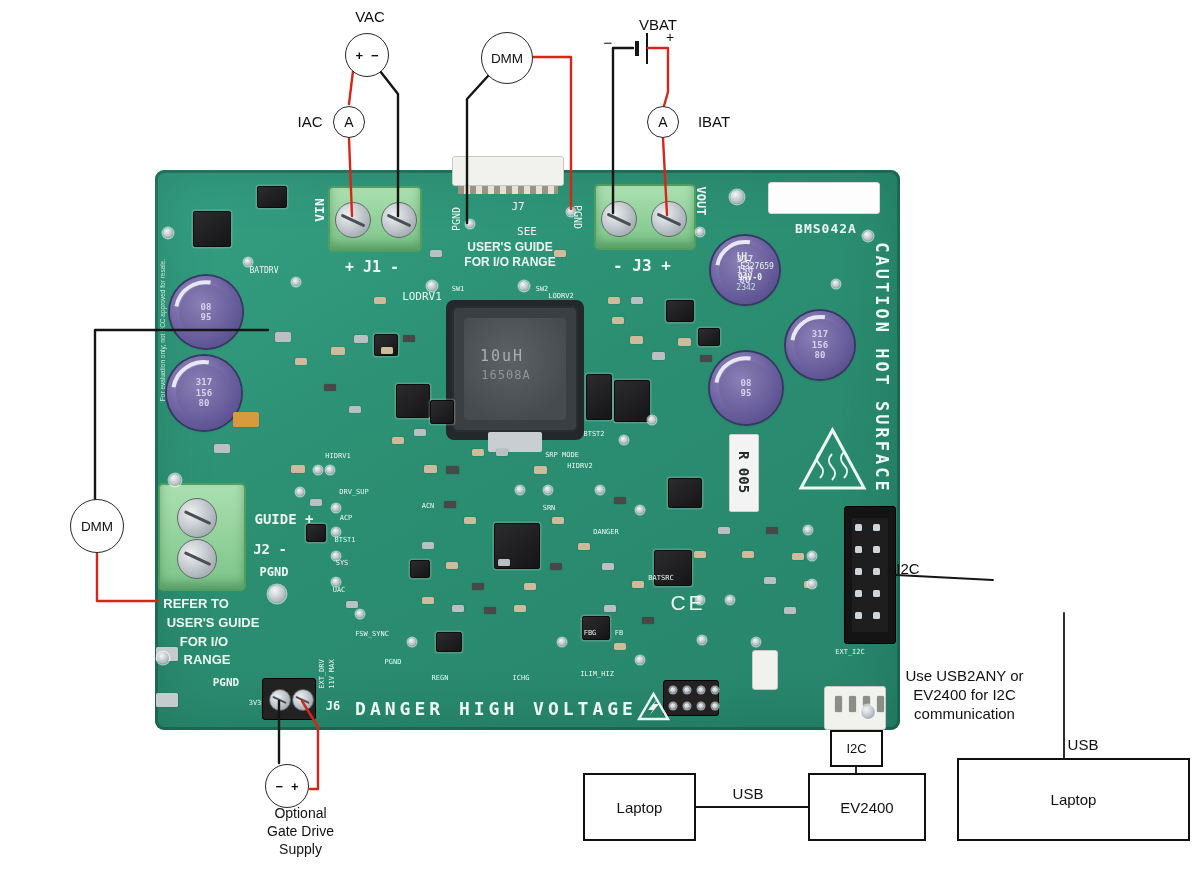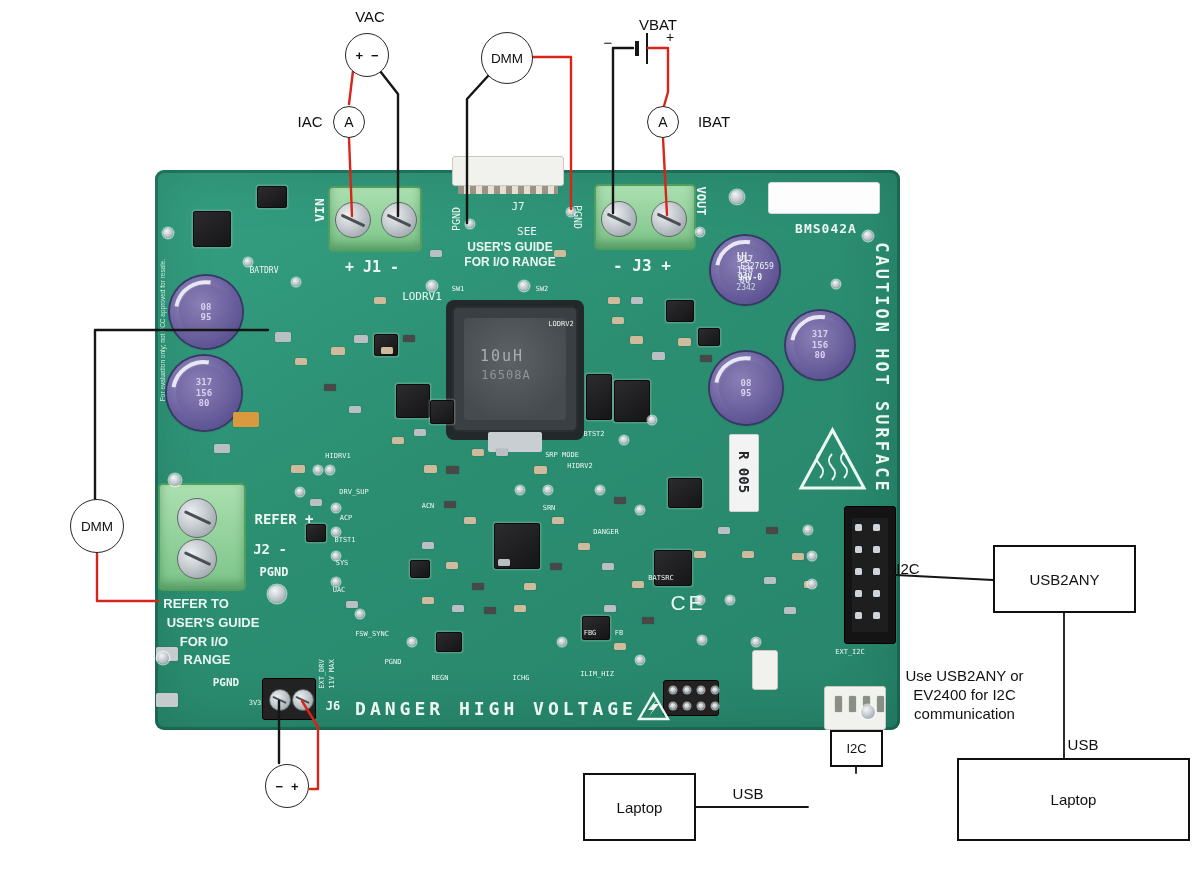--- a/index.html
+++ b/index.html
@@ -285,21 +285,21 @@
       <div class="silk" style="left: 744px; top: 257px; font-size: 12px; transform: translate(-50%, -50%); color: rgb(236, 247, 241);">UL</div>
       <div class="silk" style="left: 757px; top: 267px; font-size: 8px; transform: translate(-50%, -50%); color: rgb(236, 247, 241);">E327659</div>
       <div class="silk" style="left: 750px; top: 278px; font-size: 8px; transform: translate(-50%, -50%); color: rgb(236, 247, 241); font-weight: bold;">94V-0</div>
       <div class="silk" style="left: 746px; top: 288px; font-size: 8px; transform: translate(-50%, -50%); color: rgb(191, 227, 212);">2342</div>
       <div class="silk" style="left: 881px; top: 368px; font-size: 17px; transform: translate(-50%, -50%) rotate(90deg); color: rgb(236, 247, 241); letter-spacing: 3px; font-weight: 700;">CAUTION HOT SURFACE</div>
       <div class="silk" style="left: 744px; top: 472px; font-size: 14px; transform: translate(-50%, -50%) rotate(90deg); color: rgb(36, 40, 43); font-weight: 700;">R 005</div>
       <div class="silk" style="left: 264px; top: 271px; font-size: 8px; transform: translate(-50%, -50%); color: rgb(236, 247, 241);">BATDRV</div>
       <div class="silk" style="left: 422px; top: 296px; font-size: 11px; transform: translate(-50%, -50%); color: rgb(236, 247, 241);">LODRV1</div>
       <div class="silk" style="left: 458px; top: 289px; font-size: 7px; transform: translate(-50%, -50%); color: rgb(236, 247, 241);">SW1</div>
       <div class="silk" style="left: 542px; top: 289px; font-size: 7px; transform: translate(-50%, -50%); color: rgb(236, 247, 241);">SW2</div>
-      <div class="silk" style="left: 561px; top: 296px; font-size: 7px; transform: translate(-50%, -50%); color: rgb(236, 247, 241); margin-top: 28px;">LODRV2</div>
+      <div class="silk" style="left: 561px; top: 296px; font-size: 7px; transform: translate(-50%, -50%); color: rgb(236, 247, 241);">LODRV2</div>
       <div class="silk" style="left: 594px; top: 434px; font-size: 7px; transform: translate(-50%, -50%); color: rgb(236, 247, 241);">BTST2</div>
       <div class="silk" style="left: 562px; top: 455px; font-size: 7px; transform: translate(-50%, -50%); color: rgb(236, 247, 241);">SRP MODE</div>
       <div class="silk" style="left: 580px; top: 466px; font-size: 7px; transform: translate(-50%, -50%); color: rgb(236, 247, 241);">HIDRV2</div>
       <div class="silk" style="left: 338px; top: 456px; font-size: 7px; transform: translate(-50%, -50%); color: rgb(236, 247, 241);">HIDRV1</div>
       <div class="silk" style="left: 354px; top: 492px; font-size: 7px; transform: translate(-50%, -50%); color: rgb(236, 247, 241);">DRV_SUP</div>
       <div class="silk" style="left: 346px; top: 518px; font-size: 7px; transform: translate(-50%, -50%); color: rgb(236, 247, 241);">ACP</div>
       <div class="silk" style="left: 428px; top: 506px; font-size: 7px; transform: translate(-50%, -50%); color: rgb(236, 247, 241);">ACN</div>
       <div class="silk" style="left: 345px; top: 540px; font-size: 7px; transform: translate(-50%, -50%); color: rgb(236, 247, 241);">BTST1</div>
       <div class="silk" style="left: 342px; top: 563px; font-size: 7px; transform: translate(-50%, -50%); color: rgb(236, 247, 241);">SYS</div>
       <div class="silk" style="left: 339px; top: 590px; font-size: 7px; transform: translate(-50%, -50%); color: rgb(236, 247, 241);">UAC</div>
@@ -307,21 +307,21 @@
       <div class="silk" style="left: 606px; top: 532px; font-size: 7px; transform: translate(-50%, -50%); color: rgb(236, 247, 241);">DANGER</div>
       <div class="silk" style="left: 661px; top: 578px; font-size: 7px; transform: translate(-50%, -50%); color: rgb(236, 247, 241);">BATSRC</div>
       <div class="silk" style="left: 372px; top: 634px; font-size: 7px; transform: translate(-50%, -50%); color: rgb(236, 247, 241);">FSW_SYNC</div>
       <div class="silk" style="left: 393px; top: 662px; font-size: 7px; transform: translate(-50%, -50%); color: rgb(236, 247, 241);">PGND</div>
       <div class="silk" style="left: 440px; top: 678px; font-size: 7px; transform: translate(-50%, -50%); color: rgb(236, 247, 241);">REGN</div>
       <div class="silk" style="left: 521px; top: 678px; font-size: 7px; transform: translate(-50%, -50%); color: rgb(236, 247, 241);">ICHG</div>
       <div class="silk" style="left: 597px; top: 674px; font-size: 7px; transform: translate(-50%, -50%); color: rgb(236, 247, 241);">ILIM_HIZ</div>
       <div class="silk" style="left: 590px; top: 633px; font-size: 7px; transform: translate(-50%, -50%); color: rgb(236, 247, 241);">FBG</div>
       <div class="silk" style="left: 619px; top: 633px; font-size: 7px; transform: translate(-50%, -50%); color: rgb(236, 247, 241);">FB</div>
       <div class="silk" style="left: 850px; top: 652px; font-size: 7px; transform: translate(-50%, -50%); color: rgb(236, 247, 241);">EXT_I2C</div>
-      <div class="silk" style="left: 284px; top: 519px; font-size: 14px; transform: translate(-50%, -50%); color: rgb(236, 247, 241); font-weight: 700;">REFER +</div>
+      <div class="silk" style="left: 284px; top: 519px; font-size: 14px; transform: translate(-50%, -50%); color: rgb(236, 247, 241); font-weight: 700;">GUIDE +</div>
       <div class="silk" style="left: 270px; top: 549px; font-size: 14px; transform: translate(-50%, -50%); color: rgb(236, 247, 241); font-weight: 700;">J2  -</div>
       <div class="silk" style="left: 274px; top: 572px; font-size: 12px; transform: translate(-50%, -50%); color: rgb(236, 247, 241); font-weight: 700;">PGND</div>
       <div class="silk" style="left: 196px; top: 603px; font-size: 13px; transform: translate(-50%, -50%); color: rgb(236, 247, 241); font-weight: 700; font-family: &quot;Liberation Sans&quot;, sans-serif;">REFER TO</div>
       <div class="silk" style="left: 213px; top: 622px; font-size: 13px; transform: translate(-50%, -50%); color: rgb(236, 247, 241); font-weight: 700; font-family: &quot;Liberation Sans&quot;, sans-serif;">USER'S GUIDE</div>
       <div class="silk" style="left: 204px; top: 641px; font-size: 13px; transform: translate(-50%, -50%); color: rgb(236, 247, 241); font-weight: 700; font-family: &quot;Liberation Sans&quot;, sans-serif;">FOR I/O</div>
       <div class="silk" style="left: 207px; top: 659px; font-size: 13px; transform: translate(-50%, -50%); color: rgb(236, 247, 241); font-weight: 700; font-family: &quot;Liberation Sans&quot;, sans-serif;">RANGE</div>
       <div class="silk" style="left: 226px; top: 682px; font-size: 11px; transform: translate(-50%, -50%); color: rgb(236, 247, 241); font-weight: 700;">PGND</div>
       <div class="silk" style="left: 322px; top: 674px; font-size: 7px; transform: translate(-50%, -50%) rotate(-90deg); color: rgb(236, 247, 241);">EXT_DRV</div>
       <div class="silk" style="left: 332px; top: 674px; font-size: 7px; transform: translate(-50%, -50%) rotate(-90deg); color: rgb(236, 247, 241);">11V MAX</div>
       <div class="silk" style="left: 333px; top: 706px; font-size: 12px; transform: translate(-50%, -50%); color: rgb(236, 247, 241); font-weight: 700;">J6</div>
@@ -391,35 +391,40 @@
   </div>
 
   <div class="circle" style="left:70px;top:499px;width:54px;height:54px;font-size:13.5px">
     <span>DMM</span>
   </div>
 
   <div class="circle" style="left:265px;top:764px;width:44px;height:44px;gap:8px;font-size:13px;font-weight:700">
     <span>−</span>
     <span>+</span>
   </div>
+  <div class="note" style="left:238px;top:804px;width:125px;font-size:14px;line-height:18px">
+    <div>Optional</div>
+    <div>Gate Drive</div>
+    <div>Supply</div>
+  </div>
 
   <div class="label" style="left:908px;top:568px">I2C</div>
-  <div class="box" style="left:993px;top:545px;width:143px;height:68px">
-    <span>USB2ANY</span>
-  </div>
   <div class="note" style="left:872px;top:666px;width:185px">
     <div>Use USB2ANY or</div>
     <div>EV2400 for I2C</div>
     <div>communication</div>
   </div>
   <div class="label" style="left:1083px;top:744px">USB</div>
   <div class="box" style="left:957px;top:758px;width:233px;height:83px">
     <span>Laptop</span>
   </div>
   <div class="box" style="left:830px;top:730px;width:53px;height:37px;font-size:13px">
     <span>I2C</span>
   </div>
+  <div class="box" style="left:808px;top:773px;width:118px;height:68px">
+    <span>EV2400</span>
+  </div>
   <div class="label" style="left:748px;top:793px">USB</div>
   <div class="box" style="left:583px;top:773px;width:113px;height:68px">
     <span>Laptop</span>
   </div>
 
 </div>
 
 </body></html>

